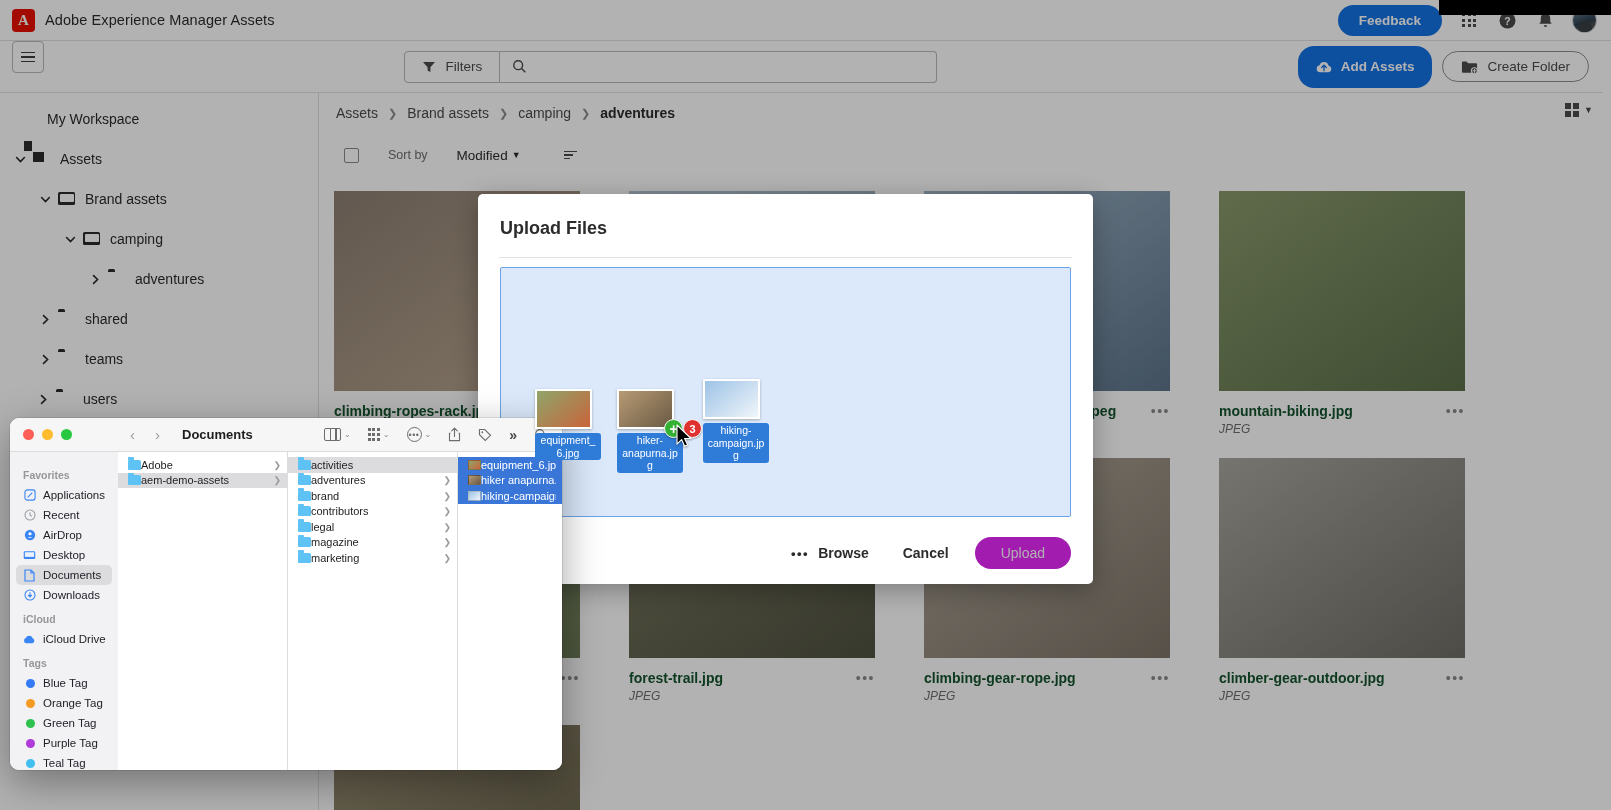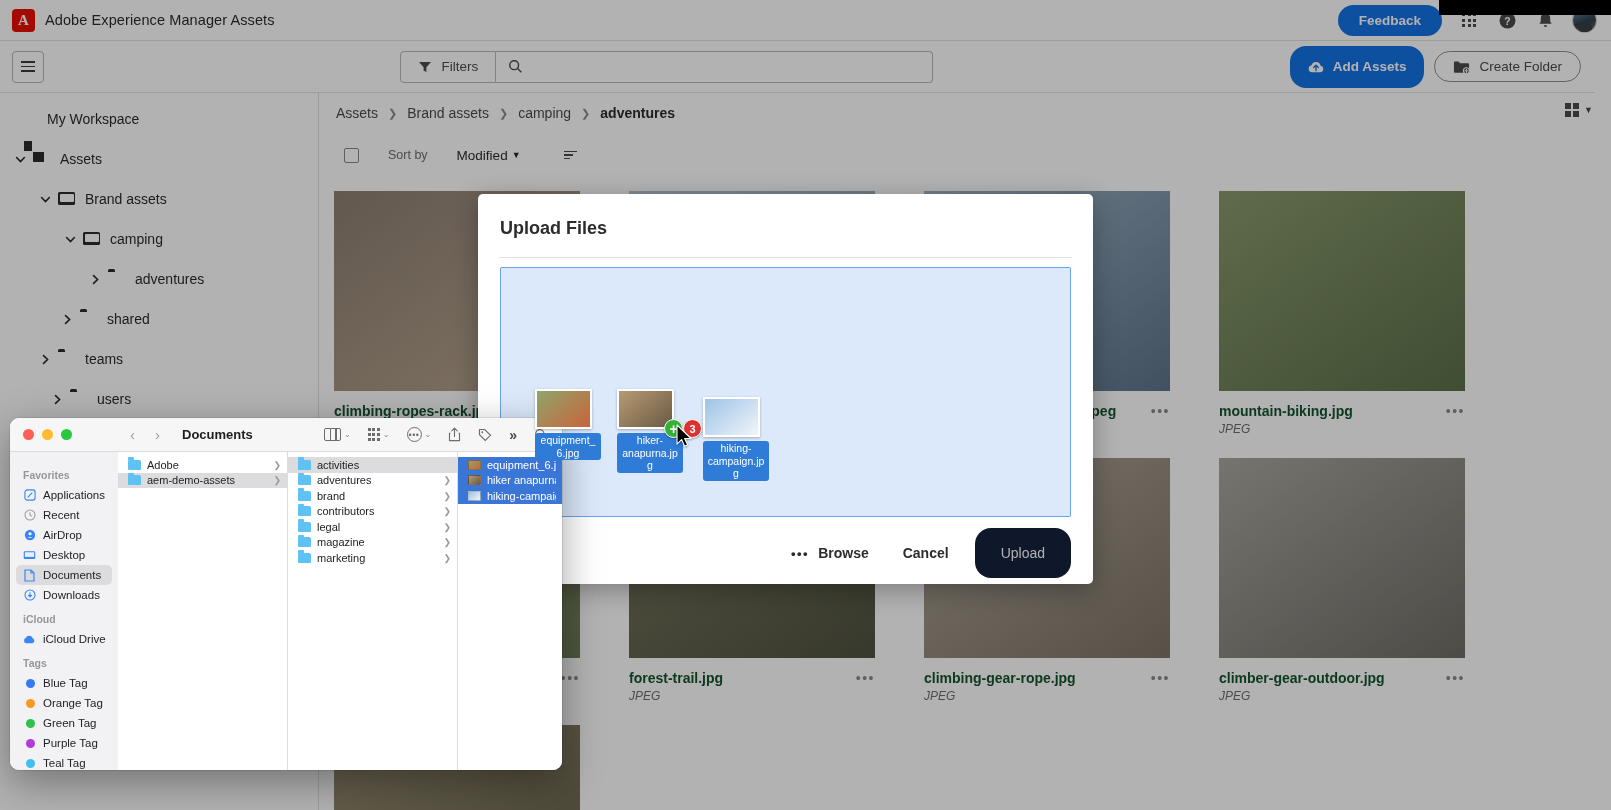--- a/index.html
+++ b/index.html
@@ -40,23 +40,23 @@
     width: 25px; height: 25px; border-radius: 50%;
     background: linear-gradient(160deg,#6d8aa0 0%,#2e3f4d 55%,#70635a 100%);
     border: 1px solid #c9c9c9; overflow: hidden; position: relative;
   }
   .avatar::after{content:'';position:absolute;left:6px;top:12px;width:13px;height:13px;border-radius:50% 50% 40% 40%;background:#3a3f44;}
   
   .black-bar { position:absolute; top:0; right:0; width:172px; height:15px; background:#000; }
 
   
   .toolbar {
-    position: absolute; top: 41px; left: 0; right: 16px; height: 52px;
+    position: absolute; top: 41px; left: 0; right: 8px; height: 52px;
     background: #fff; border-bottom: 1px solid #e1e1e1;
-    display: flex; align-items: center;
+    display: flex; 
   }
   .hamburger {
     margin-left: 12px; width: 32px; height: 32px; border: 1px solid #b9b9b9;
     border-radius: 4px; display: flex; flex-direction: column; gap: 3px;
     align-items: center; justify-content: center; cursor: pointer; background:#fff;
   }
   .hamburger i { width: 14px; height: 1.6px; background: #3b3b3b; display:block; }
   .toolbar-center { margin-left: auto; display: flex; align-items: center; gap: 0; }
   .filters-btn {
     display: flex; align-items: center; gap: 9px; height: 32px; padding: 0 17px;
@@ -151,22 +151,22 @@
   }
   .browse-btn {
     display:flex; align-items:center; gap:9px; font-size:14px; color:#2c2c2c;
     font-weight:600; background:none;border:none;font-family:inherit;cursor:pointer; padding: 0 16px; height:32px;
   }
   .cancel-btn {
     font-size:14px; color:#2c2c2c; font-weight:600; background:none;border:none;
     font-family:inherit;cursor:pointer; padding:0 18px; height:32px; margin-right:8px;
   }
   .upload-btn {
-    font-size:14px; color:#b3b3b3; background:#0f172a;border:none;border-radius:16px;
-    font-family:inherit;cursor:default; padding:0 26px; height:50px;
+    font-size:14px; color:#b3b3b3; background:#a21caf;border:none;border-radius:16px;
+    font-family:inherit;cursor:default; padding:0 26px; height:32px;
   }
 
   
   .drag-layer { position: absolute; left: 0; top: 0; width: 100%; height: 100%; pointer-events: none; }
   .drag-item { position: absolute; }
   .drag-thumb {
     width: 57px; height: 40px; background:#c8c8c8; background-size: cover; background-position:center;
     border: 2px solid #fff; box-shadow: 0 1px 3px rgba(0,0,0,.28); border-radius:1px;
   }
   .drag-label {
@@ -218,21 +218,21 @@
   .finder-sidebar { width: 108px; background: #f2f1f3; padding: 9px 0 0 0; flex: 0 0 auto; }
   .fs-head { font-size: 10.5px; color: #97969a; font-weight: bold; padding: 8px 0 4px 13px; }
   .fs-item { display: flex; align-items: center; gap: 7px; height: 20px; padding-left: 13px; font-size: 11.5px; color: #22222a; cursor: pointer; }
   .fs-item.sel { background: #dcdbde; border-radius: 5px; margin: 0 6px 0 6px; padding-left: 7px; }
   .fs-ico { width: 13px; height: 13px; flex: 0 0 auto; display:flex; align-items:center;justify-content:center;}
   .tagdot { width: 9px; height: 9px; border-radius: 50%; display: block; margin-left: 2px;}
   .finder-cols { flex: 1; display: flex; min-width: 0; background:#fff; }
   .fcol { border-right: 1px solid #dcdcdc; padding-top: 5px; overflow: hidden; flex: 0 0 auto; }
   .fcol:last-child { border-right: none; }
   .fcol-1 { width: 170px; } .fcol-2 { width: 170px; } .fcol-3 { width: 104px; }
-  .frow { display: flex; align-items: center; gap: 6px; height: 15.5px; padding: 0 6px 0 10px; font-size: 11px; color: #1d1d1d; cursor: pointer; }
+  .frow { display: flex; align-items: center; height: 15.5px; padding: 0 6px 0 10px; font-size: 11px; color: #1d1d1d; cursor: pointer; }
   .frow.sel-grey { background: #dcdbde; }
   .frow.sel-blue { background: #3a76d8; color: #fff; }
   .f-folder { width: 13px; height: 10px; background: #5ec3f4; border-radius: 1px 2px 1px 1px; position: relative; flex: 0 0 auto; }
   .f-folder::before { content:''; position:absolute; top:-2.5px; left:0; width:6px; height:2.5px; background:#5ec3f4; border-radius:1px 1px 0 0;}
   .f-img { width: 13px; height: 10px; background-size: cover; background-position:center; flex:0 0 auto; border: .5px solid rgba(0,0,0,.2); }
   .frow-name { white-space: nowrap; overflow: hidden; text-overflow: clip; }
   .frow-chev { margin-left: auto; color: #9a9a9a; font-size: 9px; }
 
   svg { display: block; }
 </style>
@@ -352,39 +352,39 @@
         </div>
         <div class="rail-item" style="padding-left: 89px;">
           <span>
             <svg class="chev" viewBox="0 0 12 12">
               <path d="M4.2 2.4L7.9 6l-3.7 3.6" stroke="#2c2c2c" stroke-width="1.5" fill="none" stroke-linecap="round"></path>
             </svg>
           </span>
           <span class="ricon"><span class="folder-ico"></span></span>
           <span>adventures</span>
         </div>
-        <div class="rail-item" style="padding-left: 61px;">
-          <span>
-            <svg class="chev" viewBox="0 0 12 12">
-              <path d="M4.2 2.4L7.9 6l-3.7 3.6" stroke="#2c2c2c" stroke-width="1.5" fill="none" stroke-linecap="round"></path>
-            </svg>
-          </span>
-          <span class="ricon"><span class="folder-ico"></span></span>
-          <span>shared</span>
-        </div>
         <div class="rail-item" style="padding-left: 39px;">
           <span>
             <svg class="chev" viewBox="0 0 12 12">
               <path d="M4.2 2.4L7.9 6l-3.7 3.6" stroke="#2c2c2c" stroke-width="1.5" fill="none" stroke-linecap="round"></path>
             </svg>
           </span>
           <span class="ricon"><span class="folder-ico"></span></span>
+          <span>shared</span>
+        </div>
+        <div class="rail-item" style="padding-left: 39px;">
+          <span>
+            <svg class="chev" viewBox="0 0 12 12">
+              <path d="M4.2 2.4L7.9 6l-3.7 3.6" stroke="#2c2c2c" stroke-width="1.5" fill="none" stroke-linecap="round"></path>
+            </svg>
+          </span>
+          <span class="ricon"><span class="folder-ico"></span></span>
           <span>teams</span>
         </div>
-        <div class="rail-item" style="padding-left: 51px;">
+        <div class="rail-item" style="padding-left: 37px;">
           <span>
             <svg class="chev" viewBox="0 0 12 12">
               <path d="M4.2 2.4L7.9 6l-3.7 3.6" stroke="#2c2c2c" stroke-width="1.5" fill="none" stroke-linecap="round"></path>
             </svg>
           </span>
           <span class="ricon"><span class="folder-ico"></span></span>
           <span>users</span>
         </div>
       </div>
 
@@ -748,21 +748,21 @@
 
   <div class="drag-layer" id="drag-layer">
       <div class="drag-item" style="left: 535px; top: 389px;">
         <div class="drag-thumb" style="background:linear-gradient(140deg,#8fa56b,#c9643a);"></div>
         <div class="drag-label">equipment_6.jpg</div>
       </div>
       <div class="drag-item" style="left: 617px; top: 389px;">
         <div class="drag-thumb" style="background:linear-gradient(140deg,#b79a74,#6a5a44);"></div>
         <div class="drag-label">hiker-anapurna.jpg</div>
       </div>
-      <div class="drag-item" style="left: 703px; top: 397px;">
+      <div class="drag-item" style="left: 703px; top: 379px;">
         <div class="drag-thumb" style="background:linear-gradient(140deg,#9dc3e6,#f0f5fa);"></div>
         <div class="drag-label">hiking-campaign.jpg</div>
       </div>
       <div class="badge-plus" style="left: 664px; top: 419px;">+</div>
       <div class="badge-count" style="left: 683px; top: 419px;">3</div>
       <div class="cursor-arrow" style="left: 676px; top: 424px;">
         <svg width="17" height="24" viewBox="0 0 17 24">
           <path d="M1 1l0 19.2 4.6-4.6 3 6.6 3-1.4-3-6.3 6.4 0z" fill="#000" stroke="#fff" stroke-width="1.1" stroke-linejoin="round"></path>
         </svg>
       </div>

